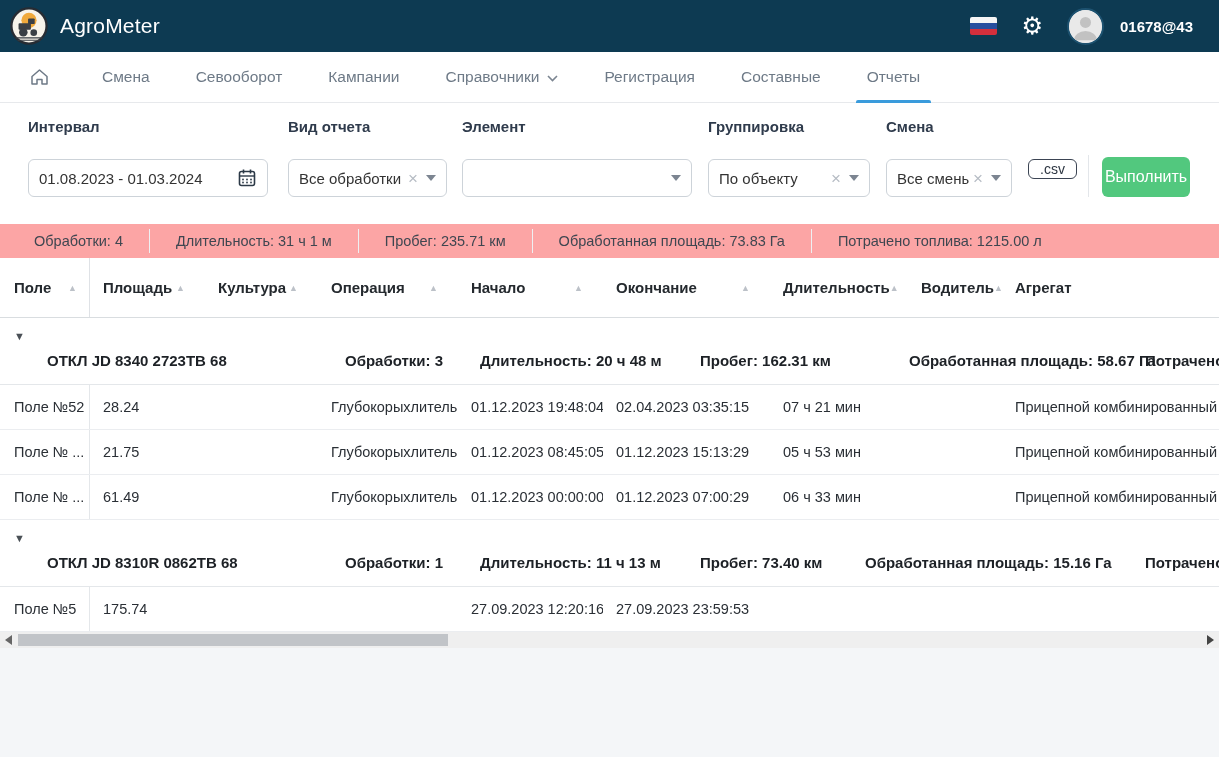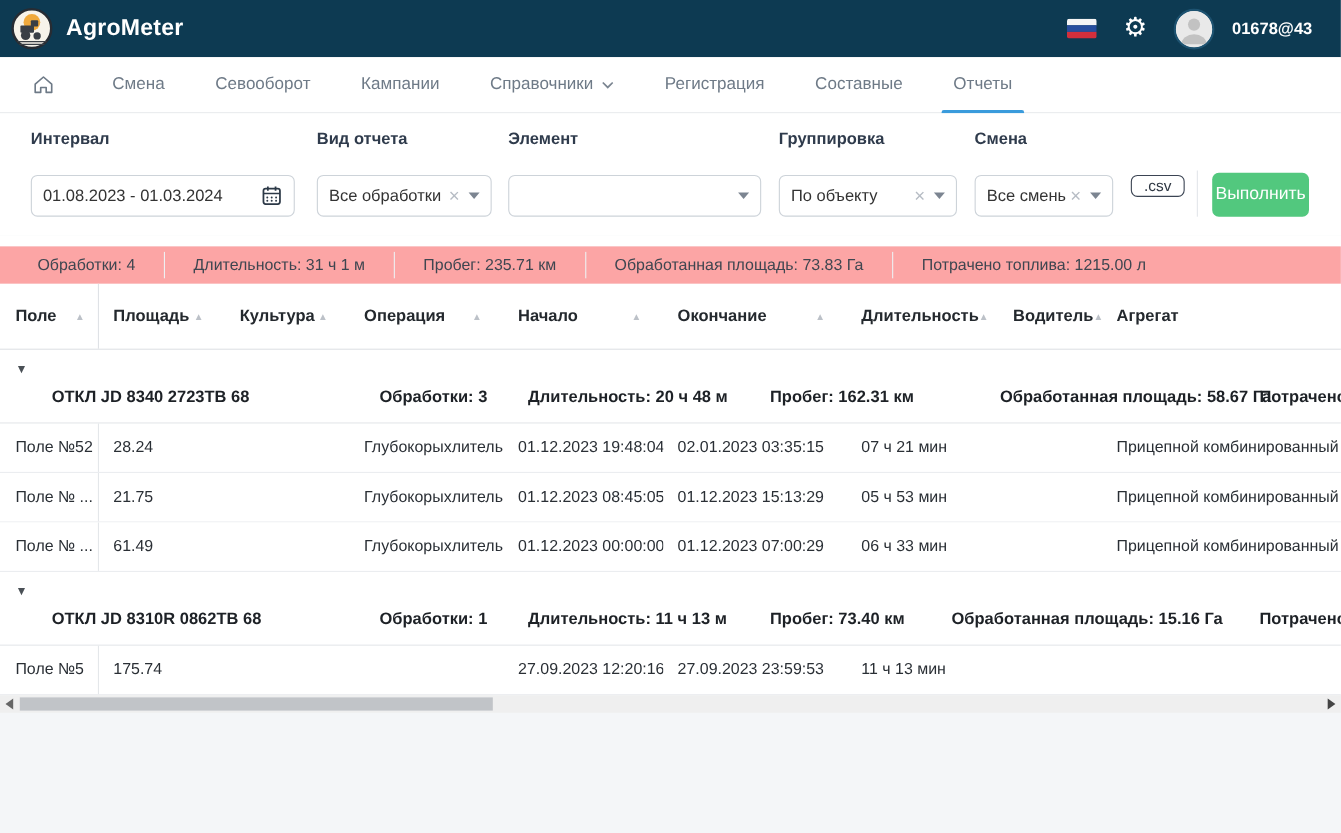--- a/index.html
+++ b/index.html
@@ -2,21 +2,21 @@
 <html><head>
 <meta charset="utf-8">
 <style>
 *{margin:0;padding:0;box-sizing:border-box}
 html,body{width:1219px;height:757px;overflow:hidden}
 body{font-family:"Liberation Sans","DejaVu Sans",sans-serif;background:#f4f6f8;color:#212529}
 
 
 .topbar{height:52px;background:#0d3a52;display:flex;align-items:center;padding:0 26px 0 8px;color:#fff}
 .logo{width:38px;height:38px;margin-left:2px;flex:0 0 auto}
-.app-title{font-size:21px;font-weight:700;margin-left:12px;letter-spacing:.2px}
+.app-title{font-size:21px;font-weight:400;margin-left:12px;letter-spacing:.2px}
 .topbar-right{margin-left:auto;display:flex;align-items:center;gap:24px}
 .flag{width:27px;height:18px;display:flex;flex-direction:column;border-radius:2px;overflow:hidden;cursor:pointer}
 .flag div{flex:1}
 .f-white{background:#f5f5f5}.f-blue{background:#274e9e}.f-red{background:#d32f3c}
 .gear{font-size:24px;line-height:1;color:#fff;cursor:pointer}
 .avatar{width:37px;height:37px;border-radius:50%;overflow:hidden;background:#e9e9e9;border:2px solid #1d5270;cursor:pointer}
 .avatar svg{display:block}
 .user-id{font-size:15px;font-weight:700;margin-left:-8px}
 
 
@@ -255,21 +255,21 @@
           <span style="left: 700px;">Пробег: 162.31 км</span>
           <span style="left: 865px; margin-left: 44px;">Обработанная площадь: 58.67 Га</span>
           <span style="left: 1145px;">Потрачено</span>
         </div>
         <div class="grid trow">
           <div class="tcell">Поле №52</div>
           <div class="tcell">28.24</div>
           <div class="tcell"></div>
           <div class="tcell">Глубокорыхлитель</div>
           <div class="tcell">01.12.2023 19:48:04</div>
-          <div class="tcell">02.01.2023 03:35:15</div>
+          <div class="tcell">02.04.2023 03:35:15</div>
           <div class="tcell">07 ч 21 мин</div>
           <div class="tcell"></div>
           <div class="tcell">Прицепной комбинированный</div>
         </div>
         <div class="grid trow">
           <div class="tcell">Поле № ...</div>
           <div class="tcell">21.75</div>
           <div class="tcell"></div>
           <div class="tcell">Глубокорыхлитель</div>
           <div class="tcell">01.12.2023 08:45:05</div>
@@ -302,21 +302,20 @@
           <span style="left: 865px;">Обработанная площадь: 15.16 Га</span>
           <span style="left: 1145px;">Потрачено</span>
         </div>
         <div class="grid trow">
           <div class="tcell">Поле №5</div>
           <div class="tcell">175.74</div>
           <div class="tcell"></div>
           <div class="tcell"></div>
           <div class="tcell">27.09.2023 12:20:16</div>
           <div class="tcell">27.09.2023 23:59:53</div>
-          <div class="tcell">11 ч 13 мин</div>
           <div class="tcell"></div>
           <div class="tcell"></div>
         </div>
       </div>
     </div>
 </div>
 
 <div class="hscroll">
   <div class="hs-left"></div>
   <div class="hs-thumb"></div>

